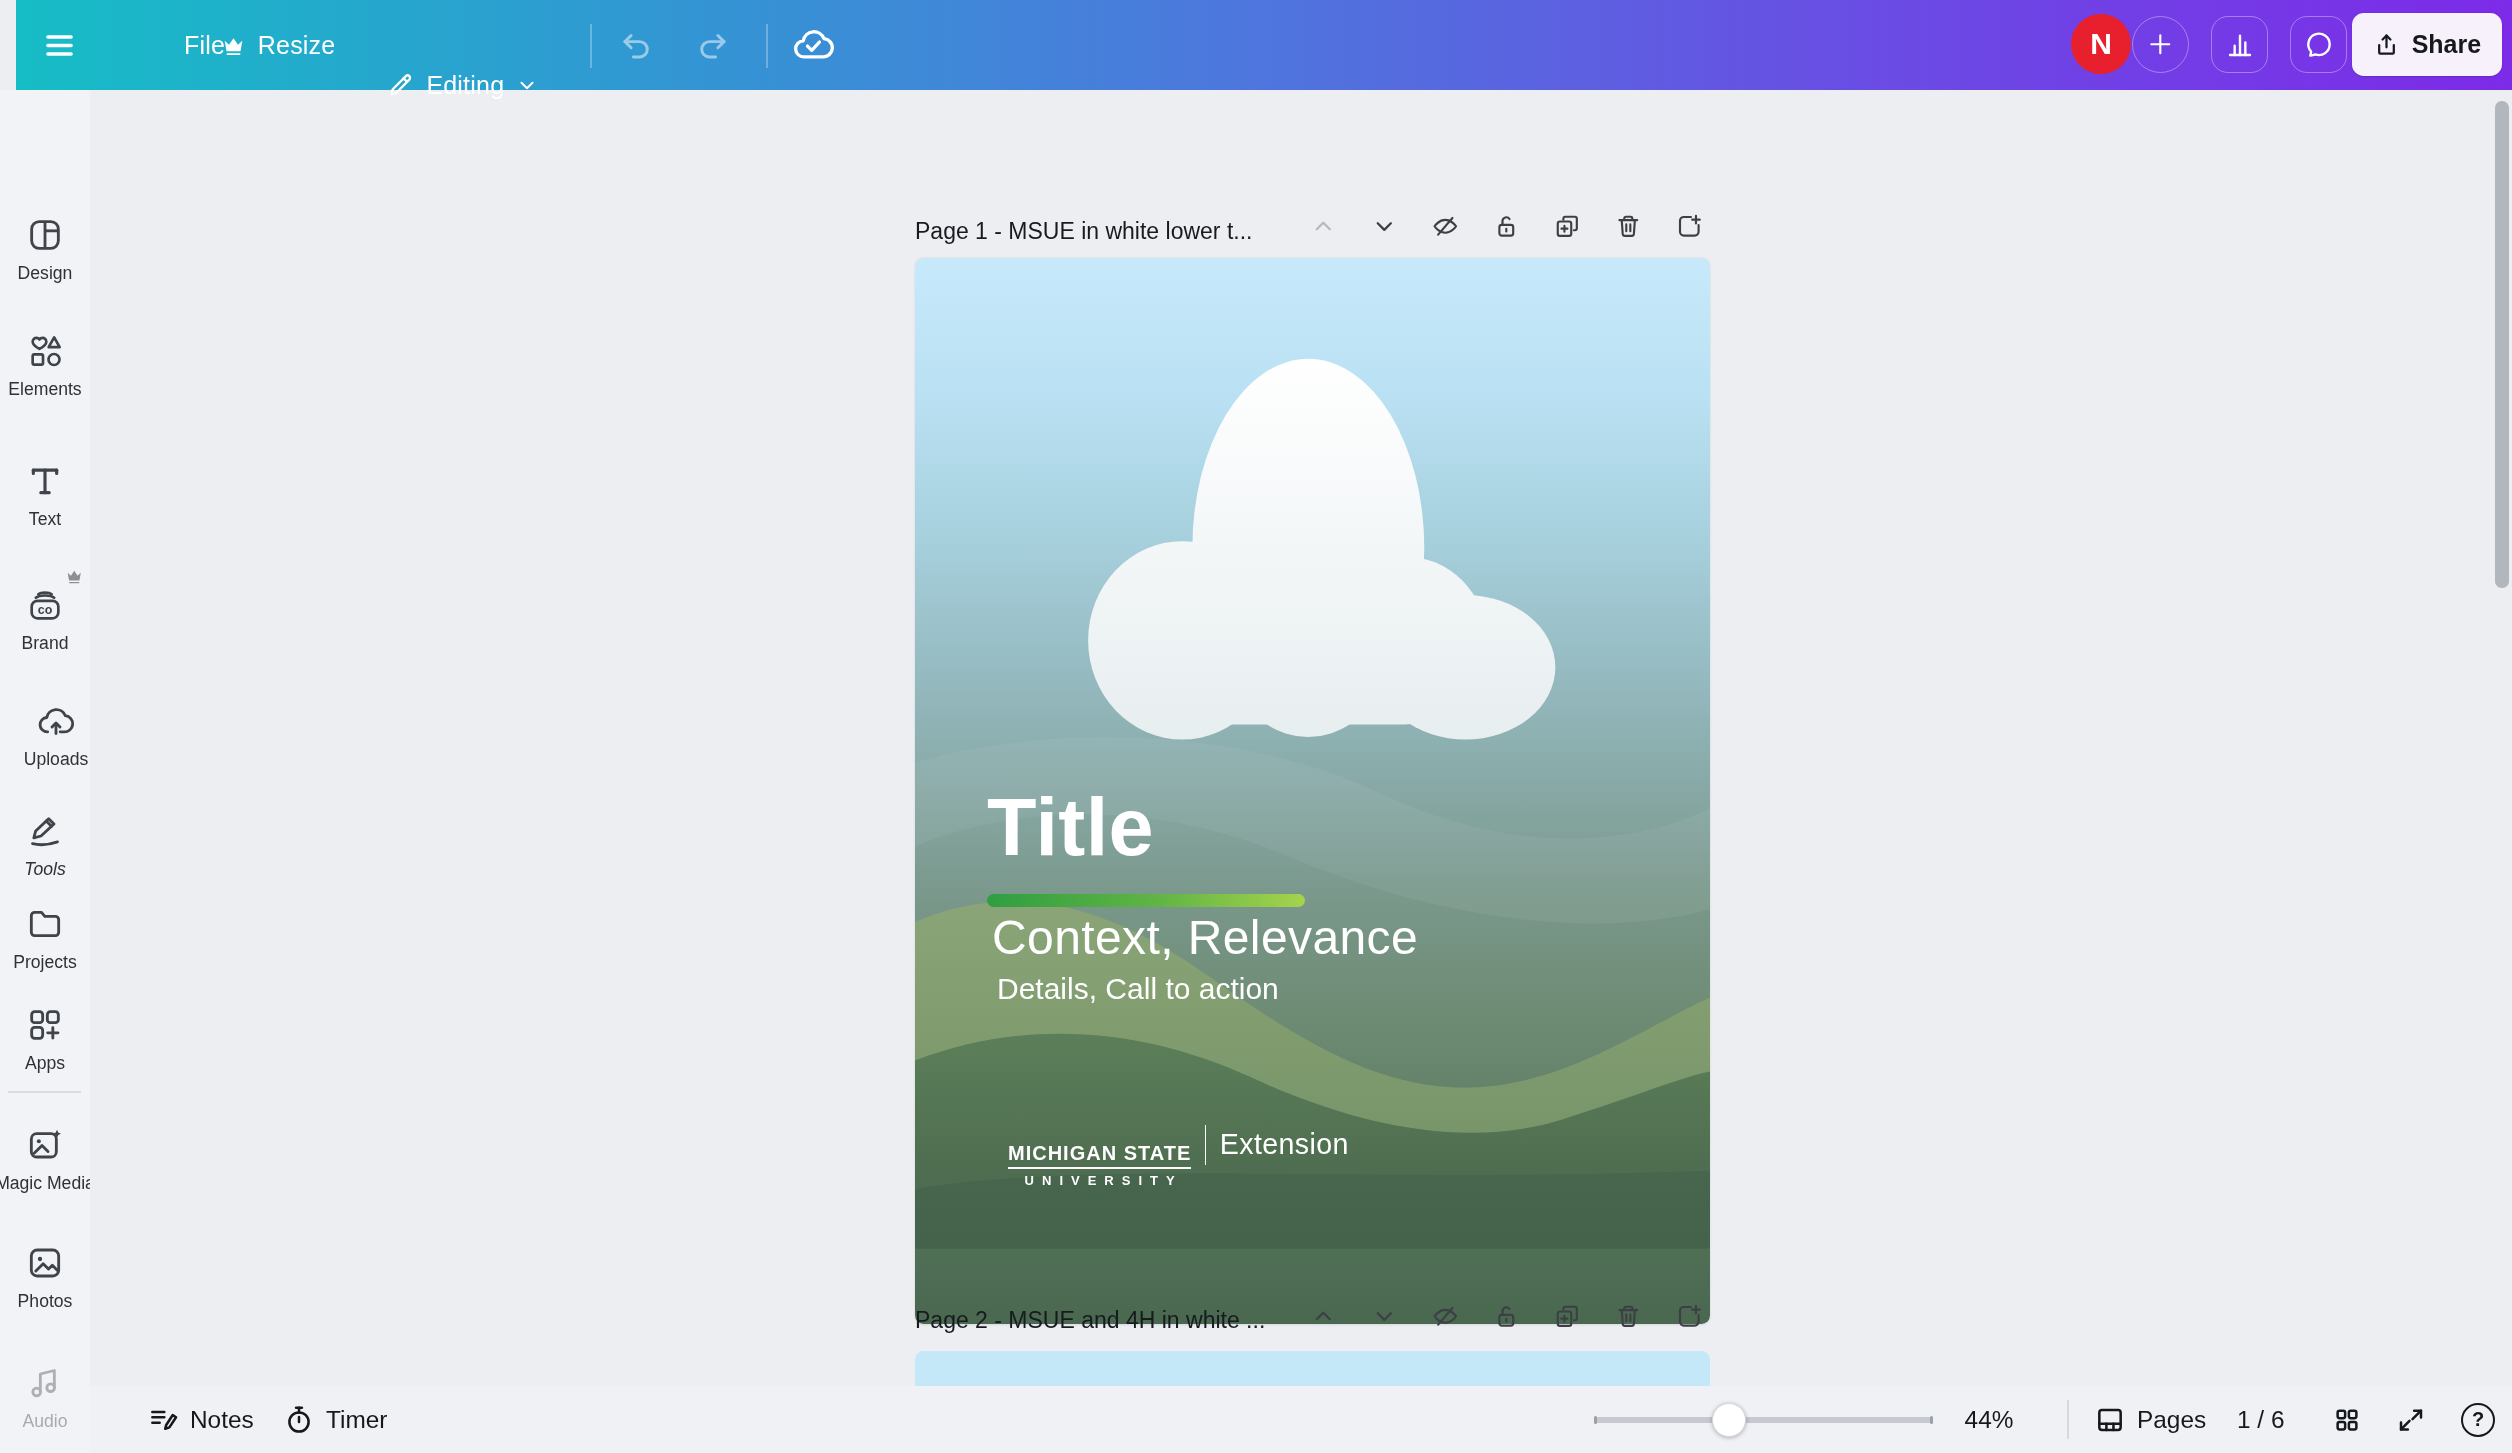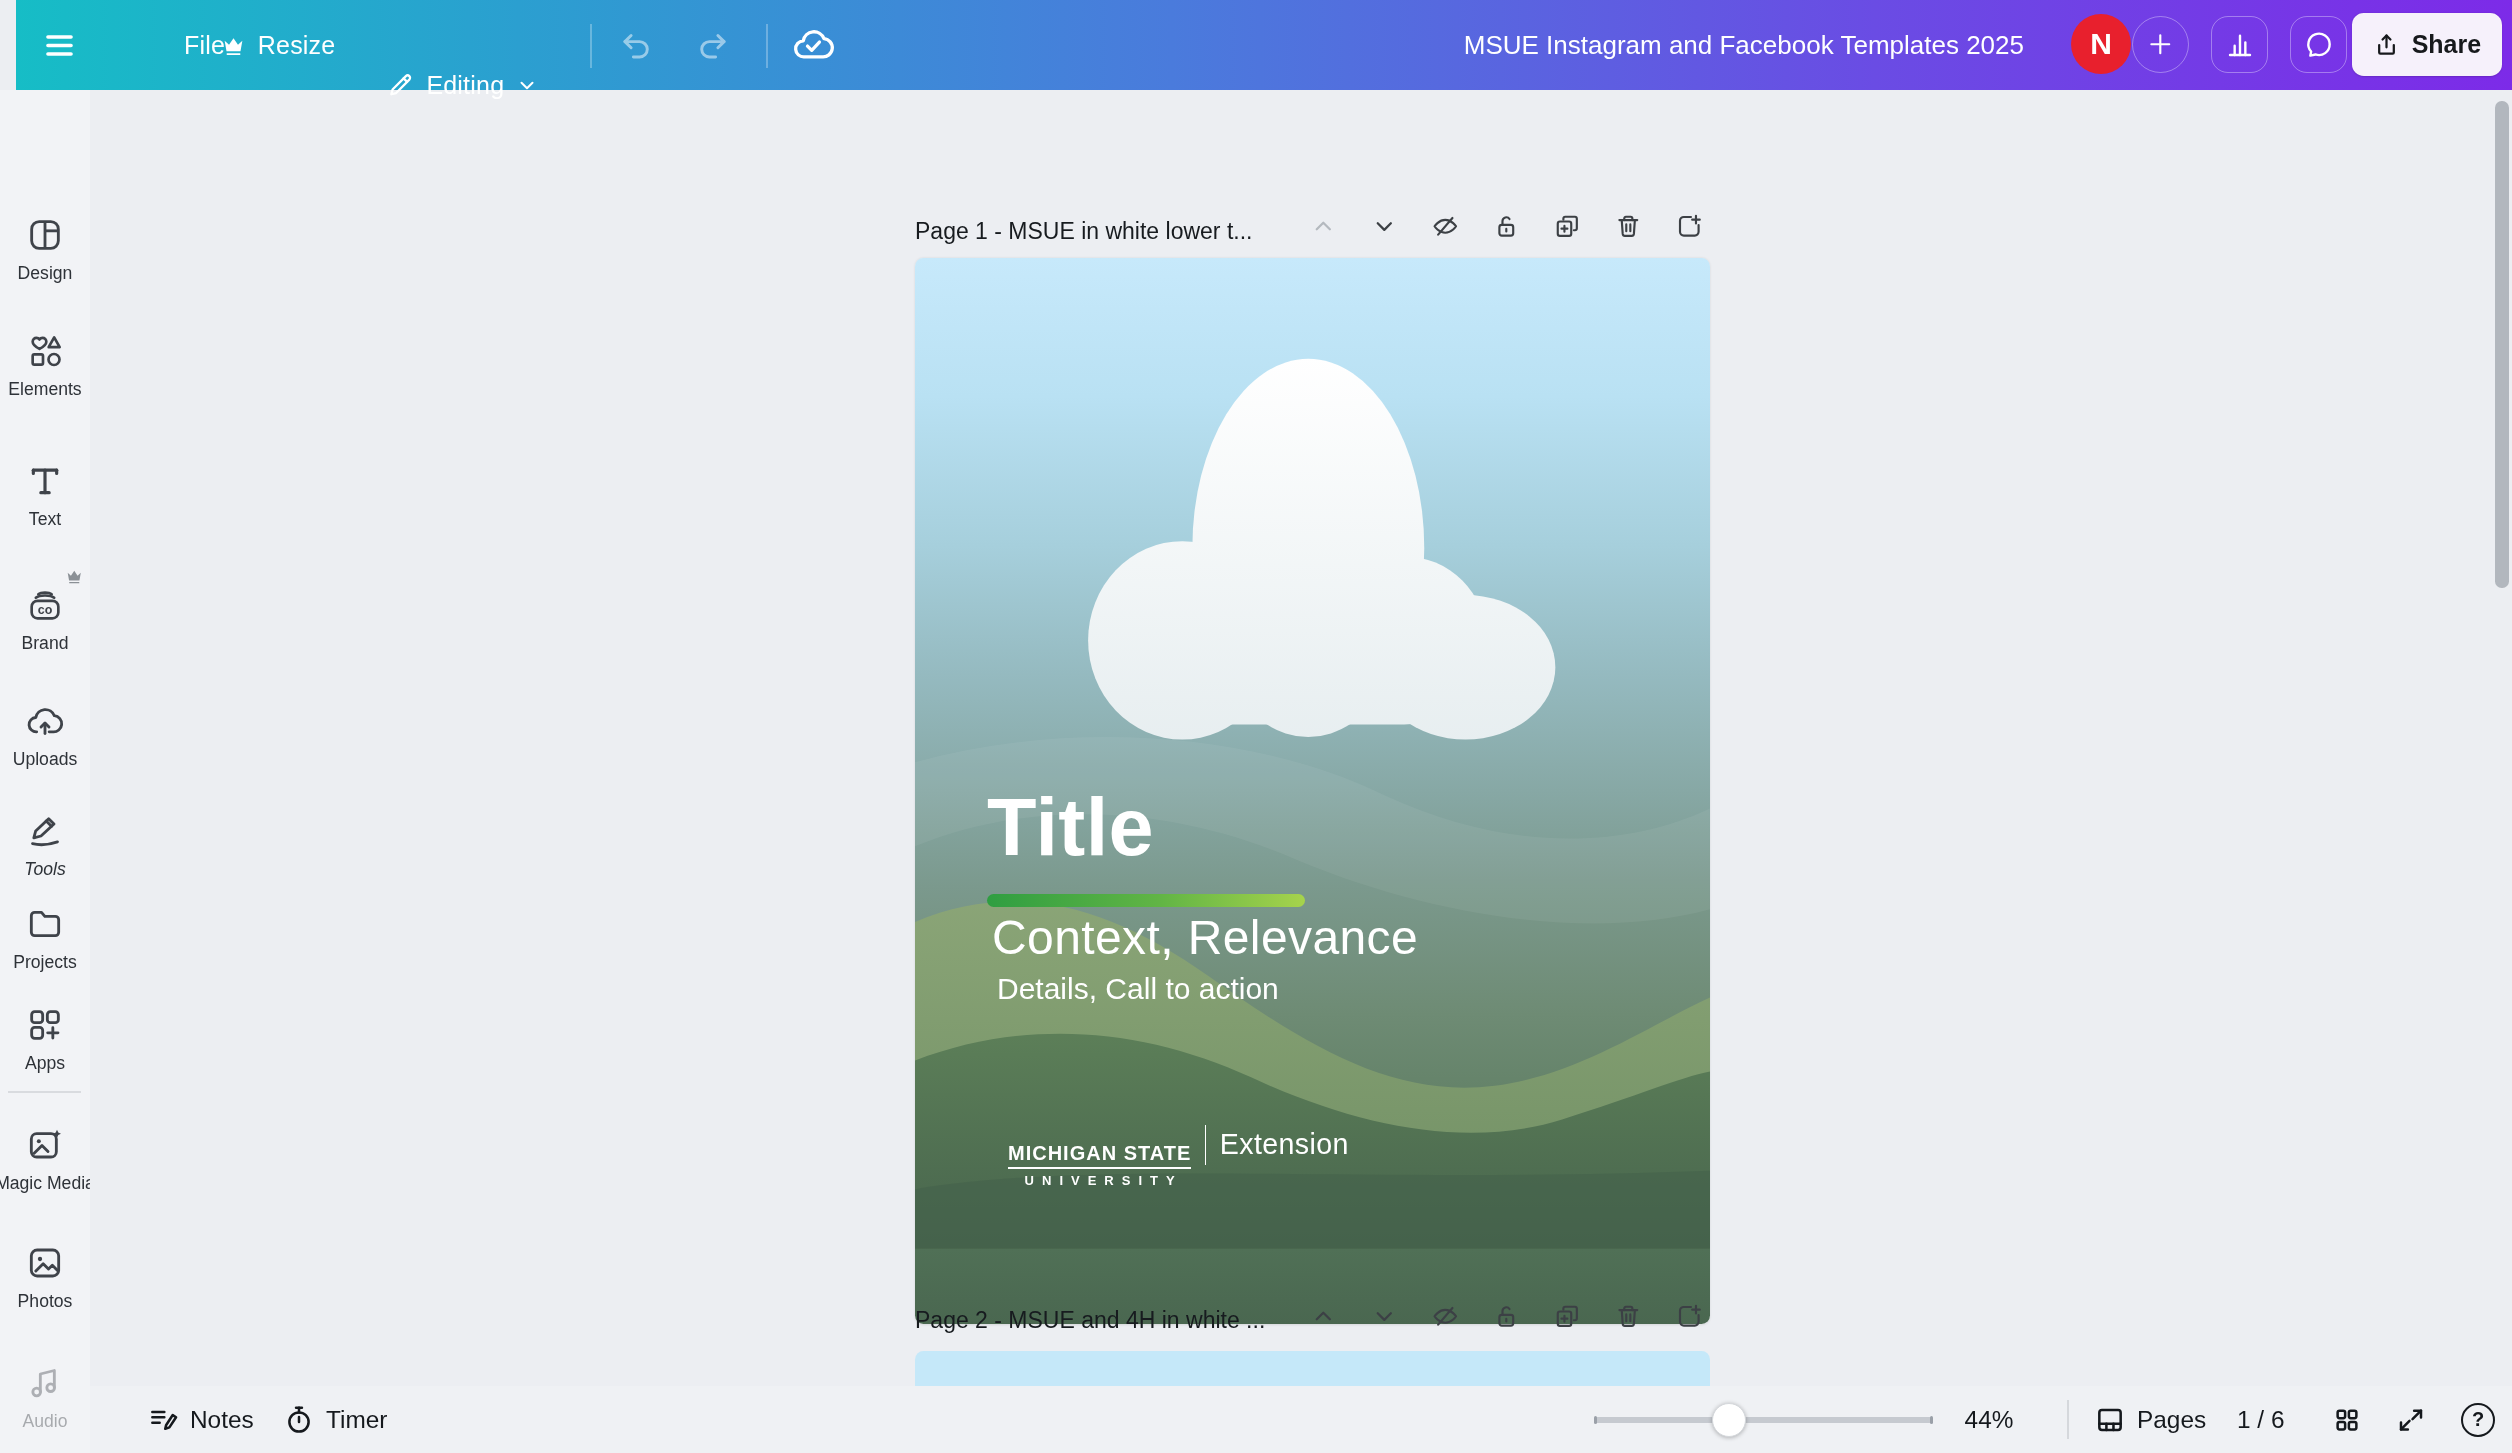--- a/index.html
+++ b/index.html
@@ -127,21 +127,20 @@
       </svg>
   </div>
   <div class="tb-sep" style="left:750px;"></div>
   <div class="tb-item" style="left:775px;">
     <svg width="44" height="44" viewBox="0 0 24 24" fill="none" stroke="#fff" stroke-width="1.8" stroke-linecap="round" stroke-linejoin="round">
         <path d="M7.2 18.5a4.4 4.4 0 01-.5-8.8 5.9 5.9 0 0111.3-1.2 4.1 4.1 0 01-1 10h-9.8z"></path>
         <path d="M9 12.6l2.3 2.3 4.2-4.5"></path>
       </svg>
   </div>
 
-  <div class="doc-title">MSUE Instagram and Facebook Templates 2025</div>
 
   <div class="avatar">
       <span>N</span>
     </div>
   <div class="pillbtn circle" style="left:2116px;">
     <svg width="28.6" height="28.6" viewBox="0 0 24 24" fill="none" stroke="#fff" stroke-width="1.8" stroke-linecap="round">
         <path d="M12 4.5v15M4.5 12h15"></path>
       </svg>
   </div>
   <div class="pillbtn square" style="left:2195px;">
@@ -202,21 +201,21 @@
       </svg>
     <svg width="40" height="40" viewBox="0 0 24 24" fill="none" stroke="#3f434a" stroke-width="1.6" stroke-linecap="round" stroke-linejoin="round">
         <path d="M6.5 7.7c2-1.9 9-1.9 11 0"></path>
         <path d="M8 5.6c1.6-1.4 6.4-1.4 8 0"></path>
         <rect x="4" y="9.5" width="16" height="10.5" rx="3.5"></rect>
         <text x="12" y="17.6" text-anchor="middle" font-size="7.5" font-weight="700" fill="#3f434a" stroke="none" font-family="Liberation Sans, sans-serif">co</text>
       </svg>
     <span class="sb-label">Brand</span>
   </div>
 
-  <div class="sb-item" style="top:611px;">
+  <div class="sb-item" style="top:611px;margin-left:11px;">
     <svg width="40" height="40" viewBox="0 0 24 24" fill="none" stroke="#3f434a" stroke-width="1.7" stroke-linecap="round" stroke-linejoin="round">
         <path d="M7 18.5a4.3 4.3 0 01-.5-8.6 5.8 5.8 0 0111.1-1.1 4 4 0 01-.9 9.7h-2.2"></path>
         <path d="M12 19.5v-6"></path>
         <path d="M9.6 15.6l2.4-2.4 2.4 2.4"></path>
       </svg>
     <span class="sb-label">Uploads</span>
   </div>
 
   <div class="sb-item" style="top:721px;font-style:italic;">
     <svg width="40" height="40" viewBox="0 0 24 24" fill="none" stroke="#3f434a" stroke-width="1.7" stroke-linecap="round" stroke-linejoin="round">

